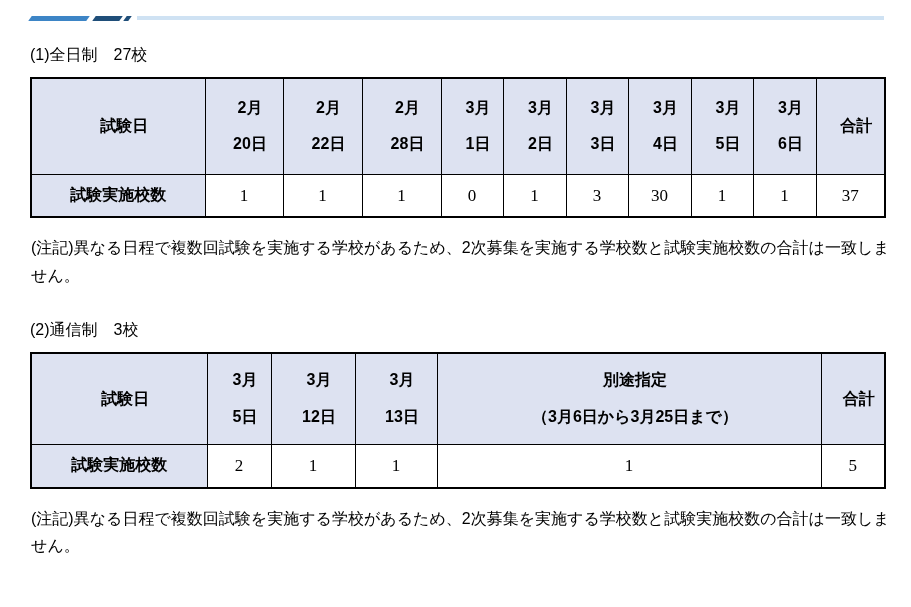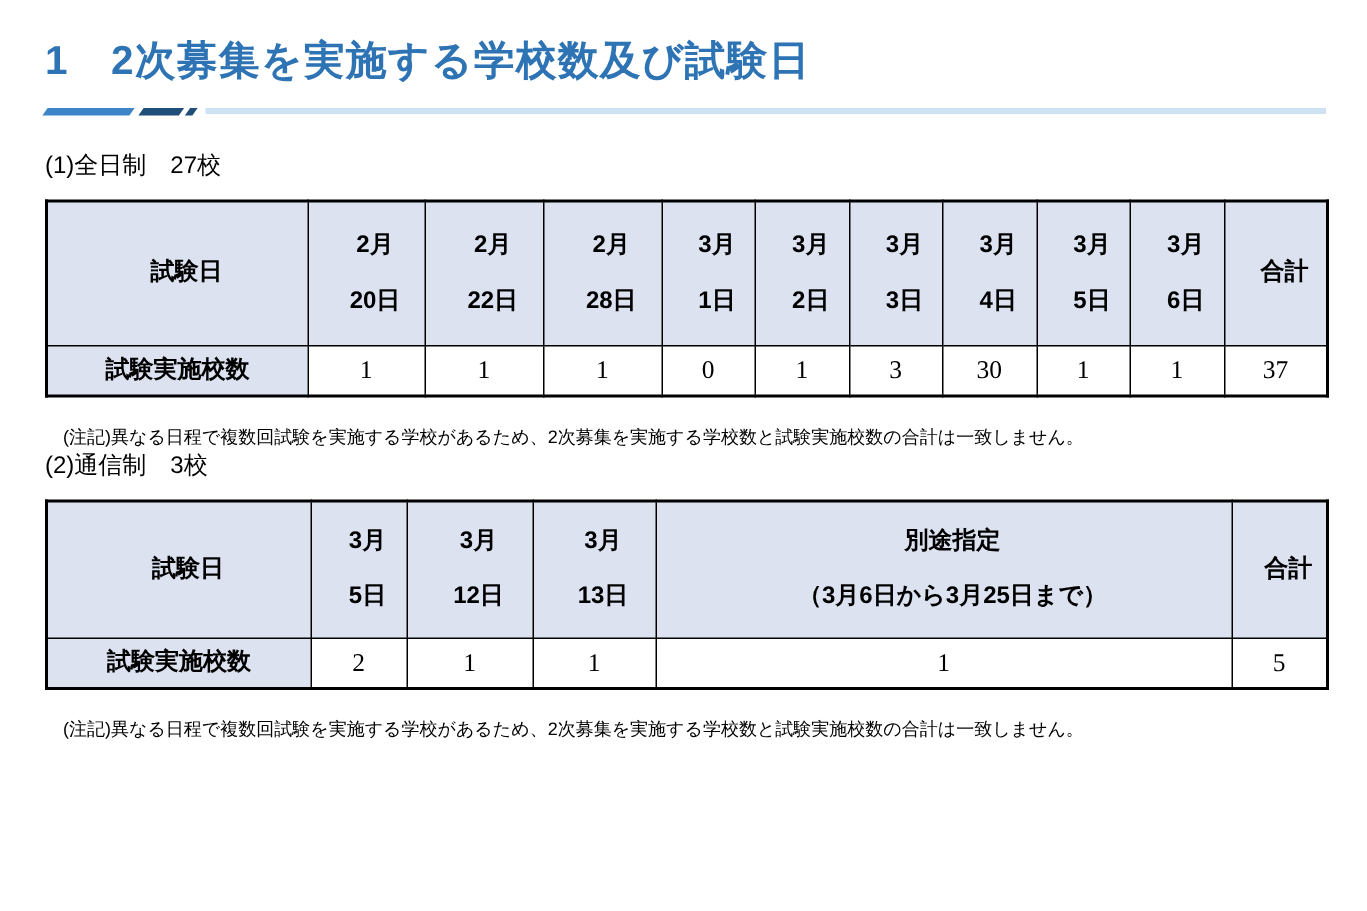--- a/index.html
+++ b/index.html
@@ -44,41 +44,40 @@
   }
   .exam-table tr.head th{
     background:#dde2f1;
     font-weight:bold;
     font-size:16px;
     line-height:2.3;
     padding-left:12px;
   }
   .t1 tr.head th{height:95px;}
   .t2 tr.head th{height:90px;}
-  .exam-table tr.vals{height:33px;}
+  .exam-table tr.vals{height:43px;}
   .exam-table tr.vals th{
     background:#dde2f1;
     font-weight:bold;
     font-size:16px;
   }
   .exam-table tr.vals td{
     background:#ffffff;
     font-family:"Liberation Serif","DejaVu Serif",serif;
     font-size:17px;
   }
 
-  .note{margin:16px 0 0 12px;font-size:12px;line-height:1.72;width:860px;}
-  .section2{margin-top:0;}
+  .note{margin:16px 0 0 1px;font-size:16px;line-height:1.72;width:860px;}
+  .section2{margin-top:31px;}
 </style>
 </head>
 <body>
 
 <div class="page">
 
-  <h1 class="page-title">1　2次募集を実施する学校数及び試験日</h1>
 
   <div class="rule">
     <div class="s1"></div>
     <div class="s2"></div>
     <div class="s3"></div>
     <div class="s4"></div>
   </div>
 
   <p class="section-label">(1)全日制　27校</p>
 

